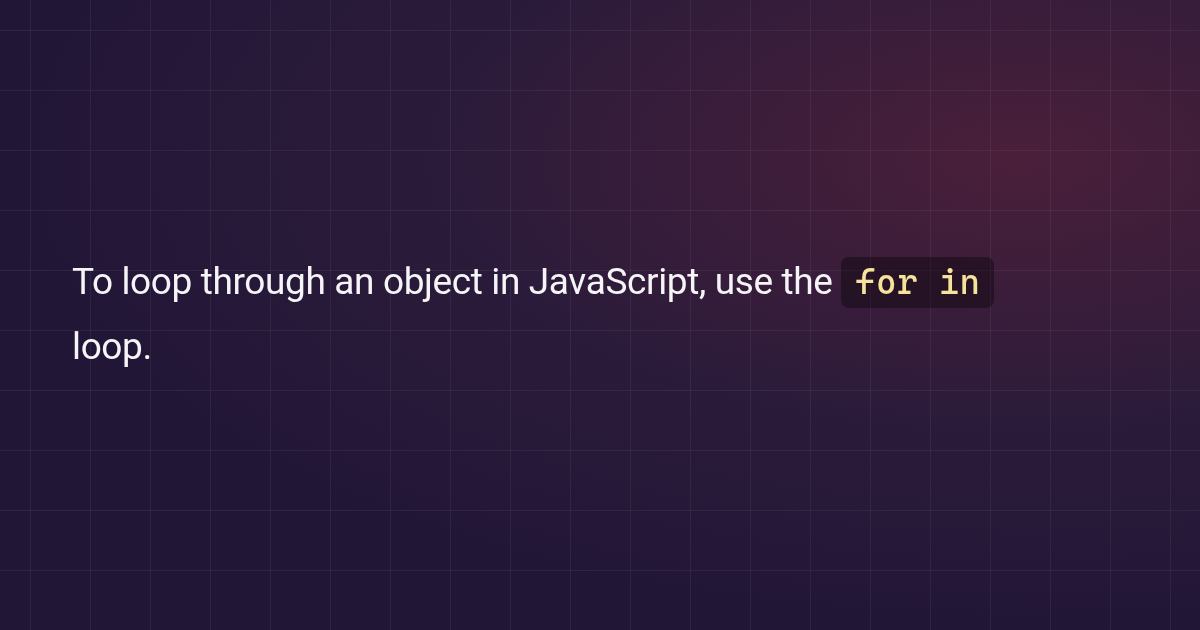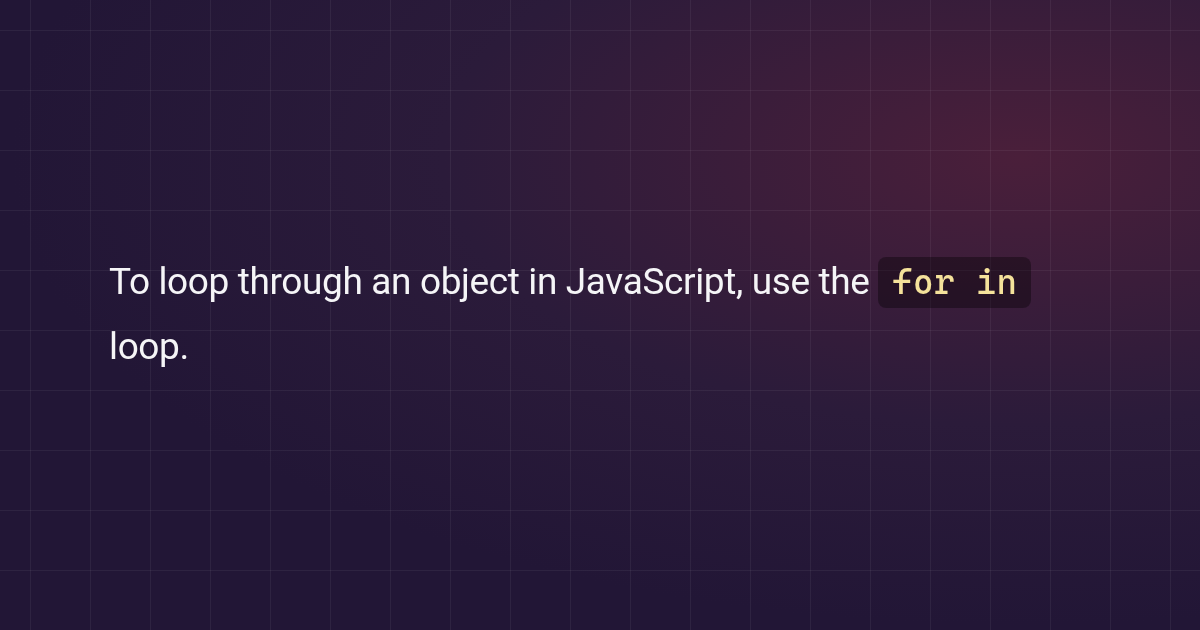--- a/index.html
+++ b/index.html
@@ -26,21 +26,21 @@
       background-image: 
         linear-gradient(rgba(255,255,255,0.055) 1px, transparent 1px),
         linear-gradient(90deg, rgba(255,255,255,0.055) 1px, transparent 1px);
       background-size: 60px 60px;
       background-position: -30px -30px;
       pointer-events: none;
     }
     
     .content {
       position: relative;
-      padding-left: 109px;
+      padding-left: 72px;
       padding-right: 120px;
       z-index: 1;
     }
     
     .text {
       color: #f5f5f7;
       font-size: 37px;
       line-height: 1.75;
       font-weight: 400;
       letter-spacing: -0.01em;

